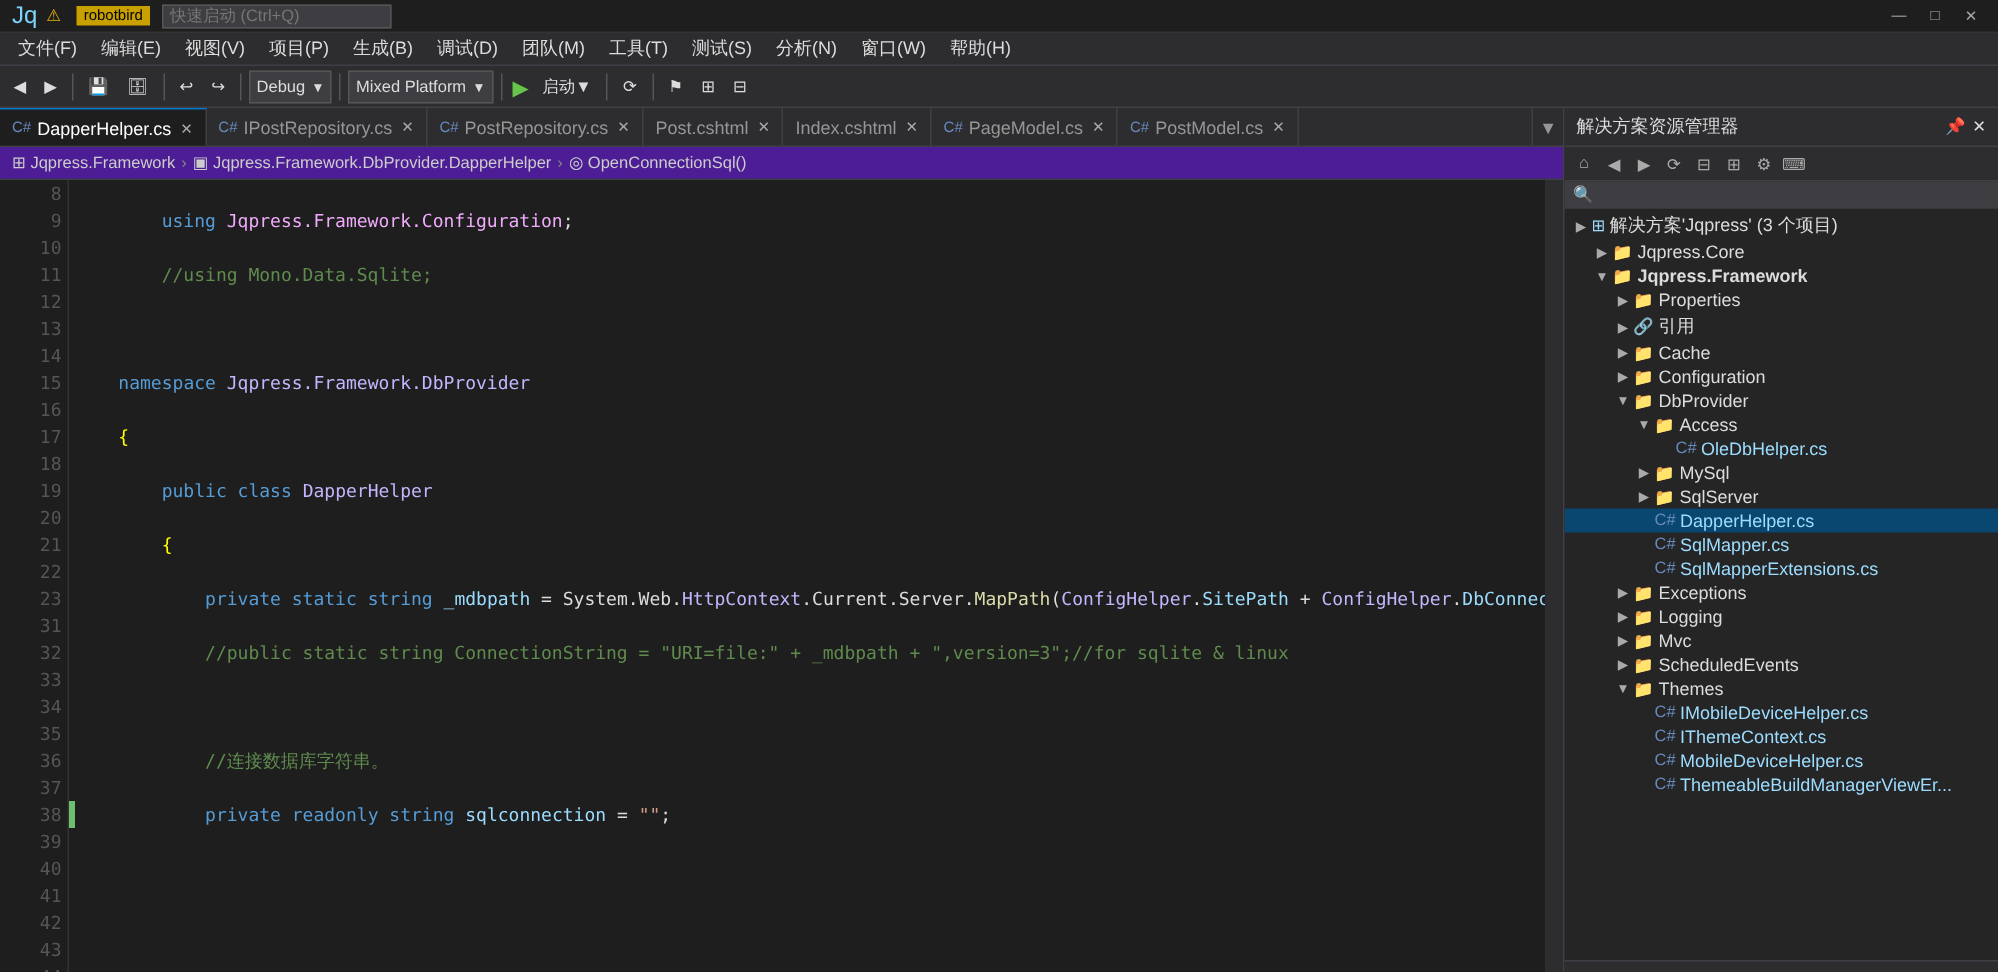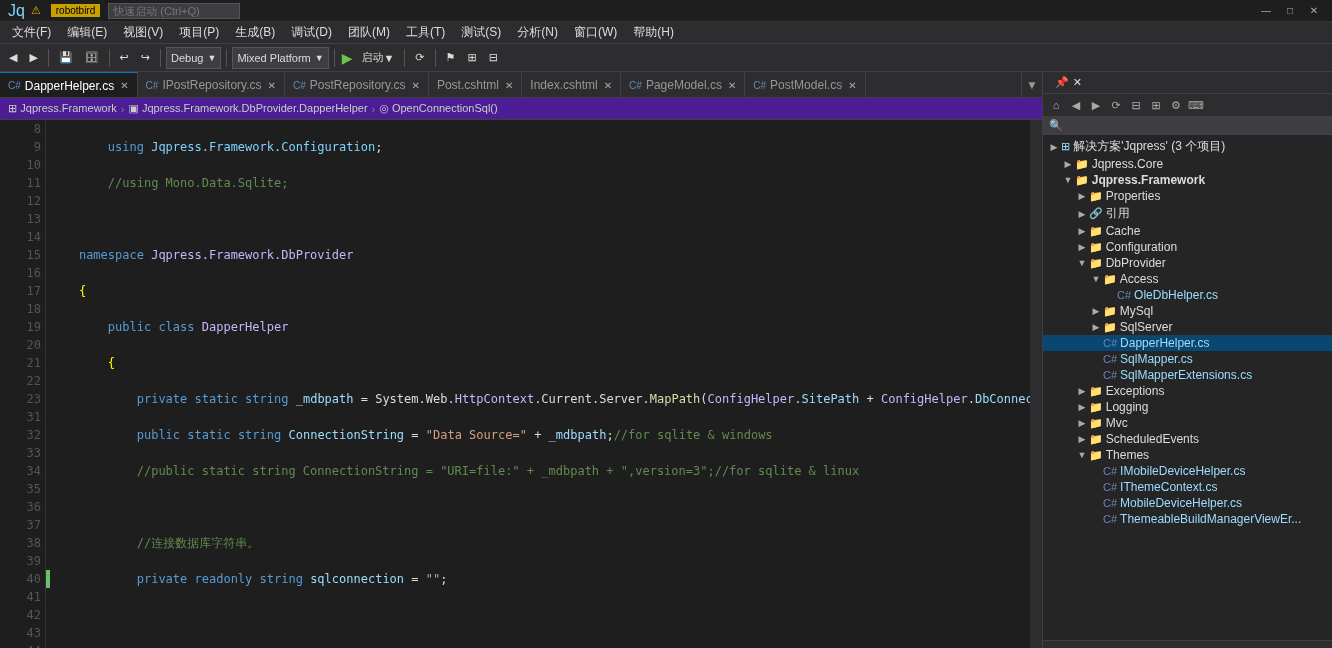--- a/index.html
+++ b/index.html
@@ -4,21 +4,21 @@
   <style>
     * { margin: 0; padding: 0; box-sizing: border-box; }
     body { font-family: 'Segoe UI', sans-serif; font-size: 12px; background: #2d2d30; color: #dcdcdc; overflow: hidden; width: 1332px; height: 648px; }
 
     
     .title-bar { background: #1e1e1e; height: 22px; display: flex; align-items: center; padding: 0 8px; color: #ccc; font-size: 11px; border-bottom: 1px solid #333; }
     .title-bar .icon { color: #7dd3fc; margin-right: 6px; font-size: 16px; }
     .title-bar .title { flex: 1; }
     .title-bar .controls { display: flex; gap: 4px; margin-left: auto; }
     .title-bar .ctrl-btn { width: 20px; height: 16px; display: flex; align-items: center; justify-content: center; font-size: 10px; color: #aaa; cursor: pointer; }
-    .title-bar .search-box { background: #3e3e42; border: 1px solid #555; color: #ccc; font-size: 11px; padding: 1px 4px; height: 16px; width: 132px; }
+    .title-bar .search-box { background: #3e3e42; border: 1px solid #555; color: #ccc; font-size: 11px; padding: 1px 4px; height: 16px; width: 153px; }
     .title-bar .robot-badge { background: #c8a000; color: #000; font-size: 10px; padding: 1px 5px; margin-left: 8px; }
 
     
     .menu-bar { background: #2d2d30; height: 22px; display: flex; align-items: center; padding: 0 4px; border-bottom: 1px solid #3f3f46; }
     .menu-item { padding: 2px 8px; cursor: pointer; font-size: 12px; color: #dcdcdc; }
 
     
     .toolbar { background: #2d2d30; height: 28px; display: flex; align-items: center; padding: 0 4px; border-bottom: 1px solid #3f3f46; gap: 2px; }
     .toolbar-btn { height: 22px; padding: 0 4px; display: flex; align-items: center; cursor: pointer; color: #dcdcdc; font-size: 11px; background: transparent; border: 1px solid transparent; }
     .toolbar-separator { width: 1px; height: 18px; background: #555; margin: 0 3px; }
@@ -49,21 +49,21 @@
     .line-numbers { background: #1e1e1e; width: 46px; padding: 0 4px; text-align: right; font-family: 'Consolas', monospace; font-size: 12px; color: #555; line-height: 18px; user-select: none; border-right: 1px solid #333; overflow: hidden; flex-shrink: 0; }
     .code-content { flex: 1; overflow: auto; padding: 0 4px; font-family: 'Consolas', monospace; font-size: 12px; line-height: 18px; white-space: pre; color: #dcdcdc; }
     .scrollbar-v { width: 12px; background: #2d2d30; }
 
     
     .kw { color: #569cd6; }
     .str { color: #d69d85; }
     .cm { color: #608b4e; }
     .cls { color: #c4b5fd; }
     .method { color: #dcdcaa; }
-    .ns { color: #7dd3fc; }
+    .ns { color: #f0abfc; }
     .prop { color: #9cdcfe; }
     .br { color: #ffff00; }
 
     
     .solution-explorer { width: 290px; background: #252526; border-left: 1px solid #3f3f46; display: flex; flex-direction: column; flex-shrink: 0; }
     .se-header { background: #2d2d30; padding: 4px 8px; font-size: 12px; color: #dcdcdc; display: flex; align-items: center; border-bottom: 1px solid #3f3f46; }
     .se-header .se-title { flex: 1; }
     .se-toolbar { display: flex; align-items: center; background: #2d2d30; padding: 2px 4px; gap: 2px; border-bottom: 1px solid #3f3f46; }
     .se-tb-btn { width: 18px; height: 18px; display: flex; align-items: center; justify-content: center; cursor: pointer; font-size: 11px; color: #aaa; }
     .se-search { display: flex; align-items: center; background: #3e3e42; border-bottom: 1px solid #3f3f46; padding: 2px 4px; }
@@ -230,21 +230,20 @@
       </div>
       <div class="code-content">
 <span class="line-block">        <span class="kw">using</span> <span class="ns">Jqpress.Framework.Configuration</span>;</span>
 <span class="line-block">        <span class="cm">//using Mono.Data.Sqlite;</span></span>
 <span class="line-block"> </span>
 <span class="line-block">    <span class="kw">namespace</span> <span class="cls">Jqpress.Framework.DbProvider</span></span>
 <span class="line-block">    <span class="br">{</span></span>
 <span class="line-block">        <span class="kw">public</span> <span class="kw">class</span> <span class="cls">DapperHelper</span></span>
 <span class="line-block">        <span class="br">{</span></span>
 <span class="line-block">            <span class="kw">private</span> <span class="kw">static</span> <span class="kw">string</span> <span class="prop">_mdbpath</span> = System.Web.<span class="cls">HttpContext</span>.Current.Server.<span class="method">MapPath</span>(<span class="cls">ConfigHelper</span>.<span class="prop">SitePath</span> + <span class="cls">ConfigHelper</span>.<span class="prop">DbConnect</span>...</span>
-<span class="line-block">            <span class="kw">public</span> <span class="kw">static</span> <span class="kw">string</span> <span class="prop">ConnectionString</span> = <span class="str">"Data Source="</span> + <span class="prop">_mdbpath</span>;<span class="cm">//for sqlite &amp; windows</span></span>
 <span class="line-block">            <span class="cm">//public static string ConnectionString = "URI=file:" + _mdbpath + ",version=3";//for sqlite &amp; linux</span></span>
 <span class="line-block"> </span>
 <span class="line-block">            <span class="cm">//连接数据库字符串。</span></span>
 <span class="line-block" style="position:relative;"><span style="position:absolute;left:-4px;top:0;width:4px;height:18px;background:#6dbf6d;"></span>            <span class="kw">private</span> <span class="kw">readonly</span> <span class="kw">string</span> <span class="prop">sqlconnection</span> = <span class="str">""</span>;</span>
 
 
 
 
 
 
@@ -260,20 +259,21 @@
 
 
 
       </div>
       <div class="scrollbar-v"></div>
     </div>
   </div>
 
   <div class="solution-explorer">
     <div class="se-header">
+      <span class="se-title">解决方案资源管理器</span>
       <span style="font-size:11px; cursor:pointer; margin-left:4px;">📌</span>
       <span style="font-size:11px; cursor:pointer; margin-left:4px;">✕</span>
     </div>
     <div class="se-toolbar">
       <span class="se-tb-btn">⌂</span>
       <span class="se-tb-btn">◀</span>
       <span class="se-tb-btn">▶</span>
       <span class="se-tb-btn">⟳</span>
       <span class="se-tb-btn">⊟</span>
       <span class="se-tb-btn">⊞</span>

